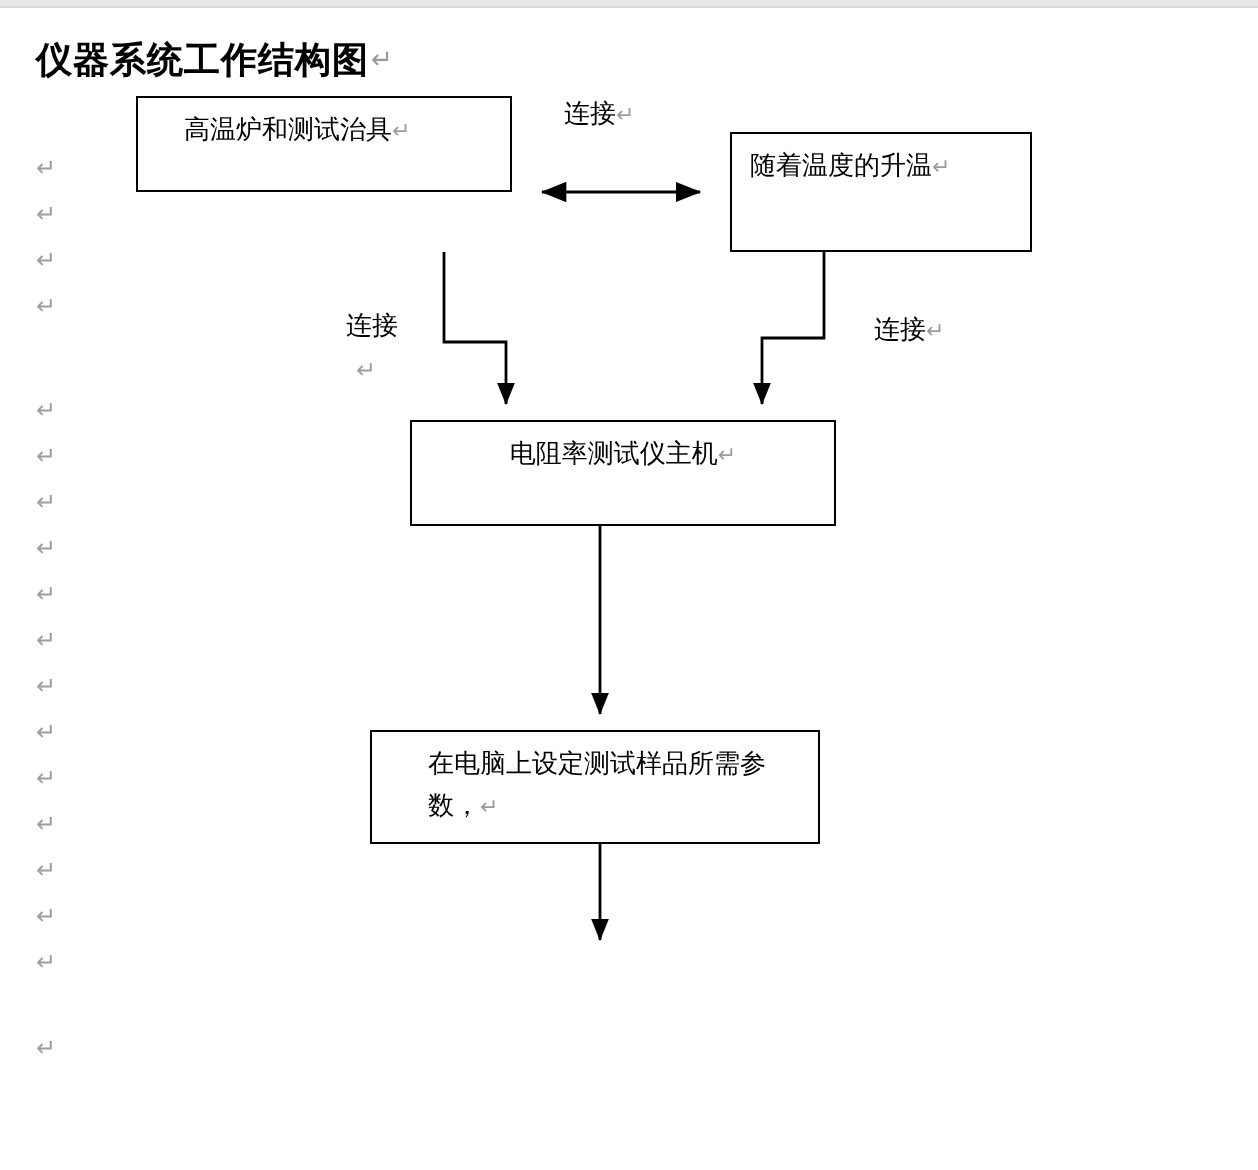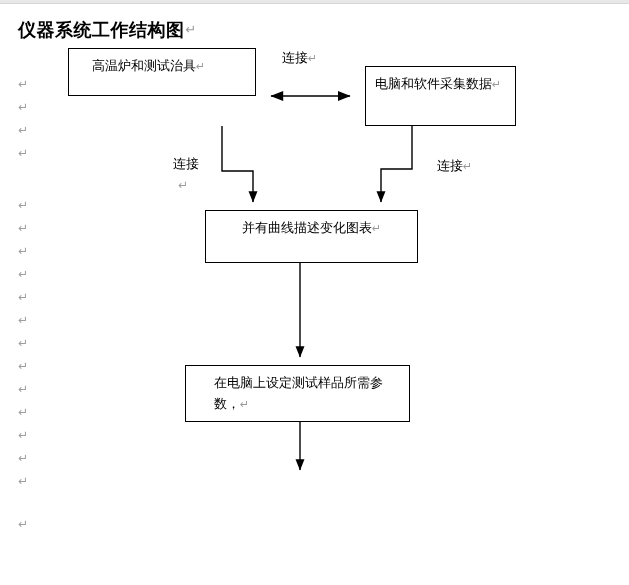--- a/index.html
+++ b/index.html
@@ -132,25 +132,25 @@
     <g>
       <line x1="300" y1="422" x2="300" y2="470" stroke="#000000" stroke-width="1.4" marker-end="url(#arrEnd)"></line>
     </g>
   </svg>
 
   <div class="node" style="left:68px; top:48px; width:188px; height:48px;padding-left:23px;">
     <span>高温炉和测试治具</span><span class="pilcrow">↵</span>
   </div>
 
   <div class="node" style="left:365px; top:66px; width:151px; height:60px;">
-    <span>电脑和软件采集数据</span><span class="pilcrow">↵</span>
+    <span>随着温度的升温</span><span class="pilcrow">↵</span>
   </div>
 
   <div class="node center" style="left:205px; top:210px; width:213px; height:53px;">
-    <span>并有曲线描述变化图表</span><span class="pilcrow">↵</span>
+    <span>电阻率测试仪主机</span><span class="pilcrow">↵</span>
   </div>
 
   <div class="node" style="left:185px; top:365px; width:225px; height:57px;padding-left:28px;">
     <span>在电脑上设定测试样品所需参数，</span><span class="pilcrow">↵</span>
   </div>
 
 
   <div class="conn-label" style="left:282px; top:50px;">
     <span>连接</span><span class="pilcrow">↵</span>
   </div>

